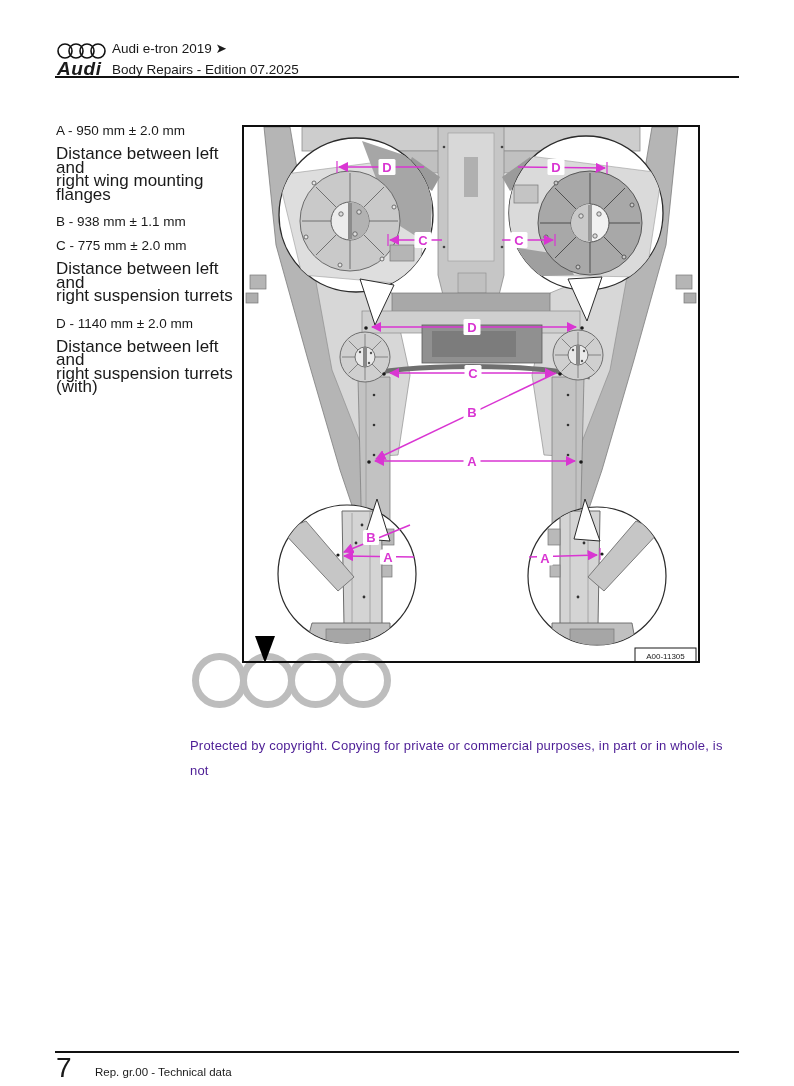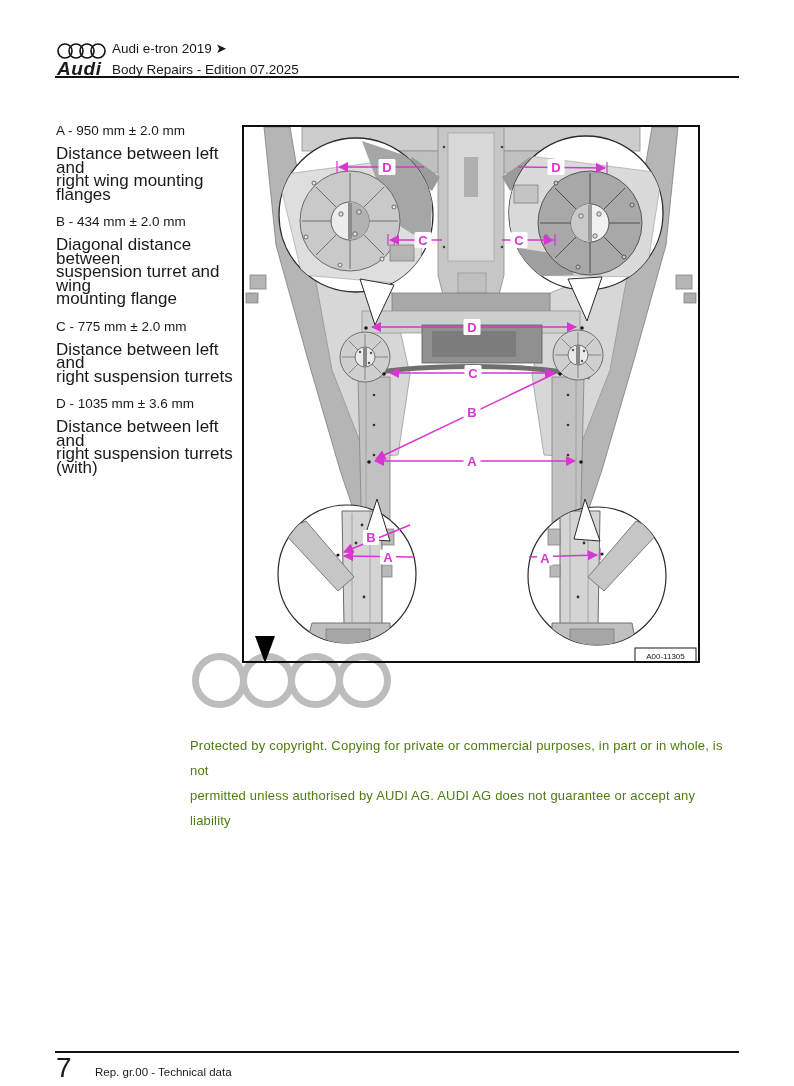--- a/index.html
+++ b/index.html
@@ -20,21 +20,21 @@
   .spec-line { font-size:17px; line-height:13.5px; }
   
   .figure { position:absolute; left:242px; top:125px; width:458px; height:538px;
             border:2px solid #0e0e0e; box-sizing:border-box; z-index:2; background:transparent; }
   .figure svg { position:absolute; left:0; top:0; font-family:"Liberation Sans", sans-serif; }
   
   .ring { position:absolute; width:55px; height:55px; border:7px solid #bdbdbd;
           border-radius:50%; box-sizing:border-box; z-index:1; }
   
   .copyright { position:absolute; left:190px; top:733px; width:545px;
-               font-size:13px; line-height:25px; color:#4d7c0f; letter-spacing:.2px; }
+               font-size:13px; line-height:25px; color:#4c1d95; letter-spacing:.2px; }
   
   .ftr-rule { position:absolute; left:55px; top:1051px; width:684px; height:2px; background:#111; }
   .ftr-page { position:absolute; left:56px; top:1054px; font-size:28px; line-height:1; }
   .ftr-section { position:absolute; left:95px; top:1066px; font-size:11.5px; }
 </style>
 </head>
 <body>
 
 <div class="page">
 
@@ -52,32 +52,27 @@
   <div class="hdr-line1">Audi e-tron 2019 ➤</div>
   <div class="hdr-line2">Body Repairs - Edition 07.2025</div>
   <div class="hdr-rule"></div>
 
   <div class="specs">
     <div class="spec-h">A - 950 mm ± 2.0 mm</div>
     <div class="spec-desc">
       <div class="spec-line">Distance between left and</div>
       <div class="spec-line">right wing mounting flanges</div>
     </div>
-    <div class="spec-h">B - 434 mm ± 2.0 mm</div>
-    <div class="spec-desc">
-      <div class="spec-line">Diagonal distance between</div>
-      <div class="spec-line">suspension turret and wing</div>
-      <div class="spec-line">mounting flange</div>
-    </div>
+    <div class="spec-h">B - 938 mm ± 1.1 mm</div>
     <div class="spec-h">C - 775 mm ± 2.0 mm</div>
     <div class="spec-desc">
       <div class="spec-line">Distance between left and</div>
       <div class="spec-line">right suspension turrets</div>
     </div>
-    <div class="spec-h">D - 1035 mm ± 3.6 mm</div>
+    <div class="spec-h">D - 1140 mm ± 2.0 mm</div>
     <div class="spec-desc">
       <div class="spec-line">Distance between left and</div>
       <div class="spec-line">right suspension turrets (with)</div>
     </div>
   </div>
 
   <div>
     <div class="ring" style="left:192px; top:653px;"></div>
     <div class="ring" style="left:240px; top:653px;"></div>
     <div class="ring" style="left:288px; top:653px;"></div>
@@ -333,20 +328,19 @@
       <polygon points="11,509 31,509 21,536" fill="#000"></polygon>
       <g>
         <rect x="391" y="521" width="61" height="14" fill="#fff" stroke="#1a1a1a" stroke-width="1"></rect>
         <text x="421.5" y="531.5" font-size="8" text-anchor="middle" fill="#1a1a1a">A00-11305</text>
       </g>
     </svg>
   </div>
 
   <div class="copyright">
     <div>Protected by copyright. Copying for private or commercial purposes, in part or in whole, is not</div>
-    <div>permitted unless authorised by AUDI AG. AUDI AG does not guarantee or accept any liability</div>
   </div>
 
   <div class="ftr-rule"></div>
   <div class="ftr-page">7</div>
   <div class="ftr-section">Rep. gr.00 - Technical data</div>
 
 </div>
 
 </body></html>

